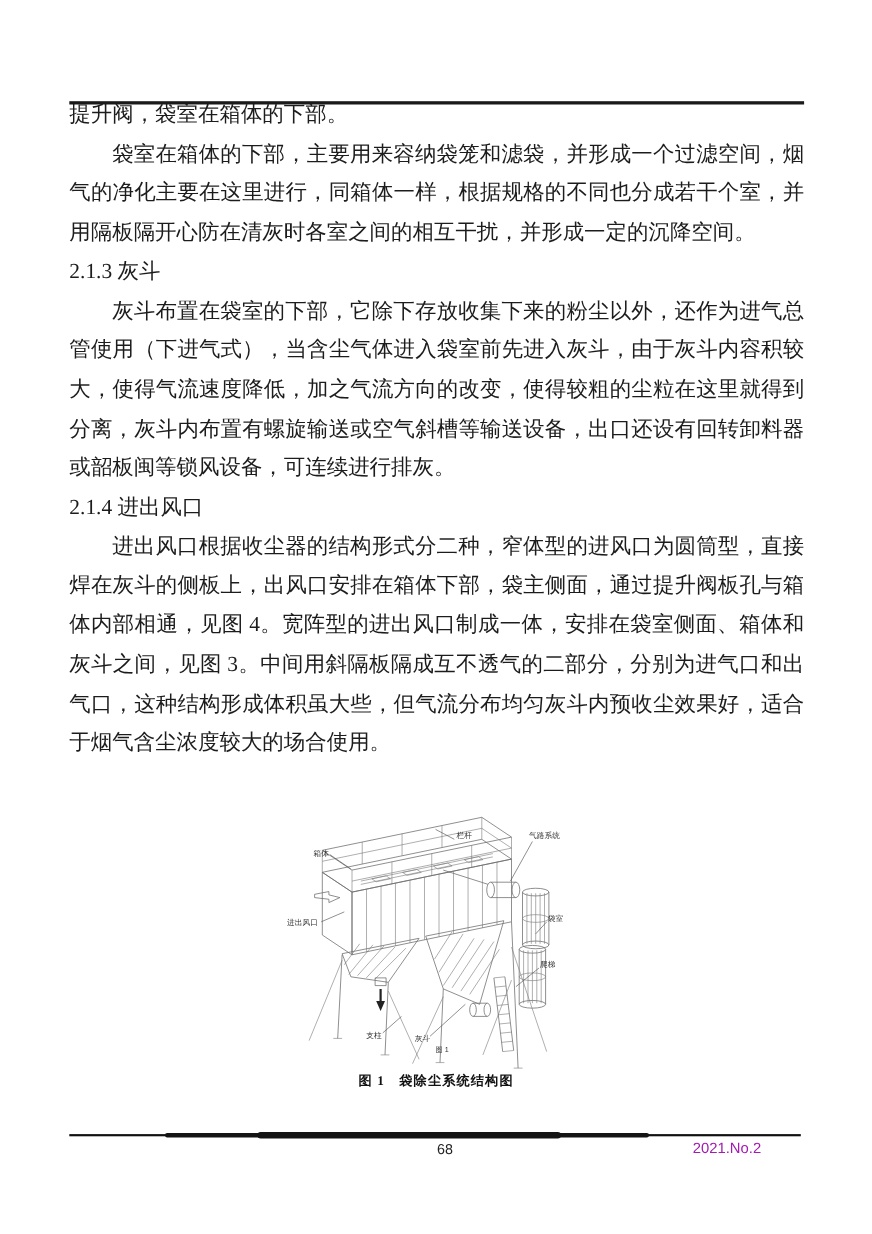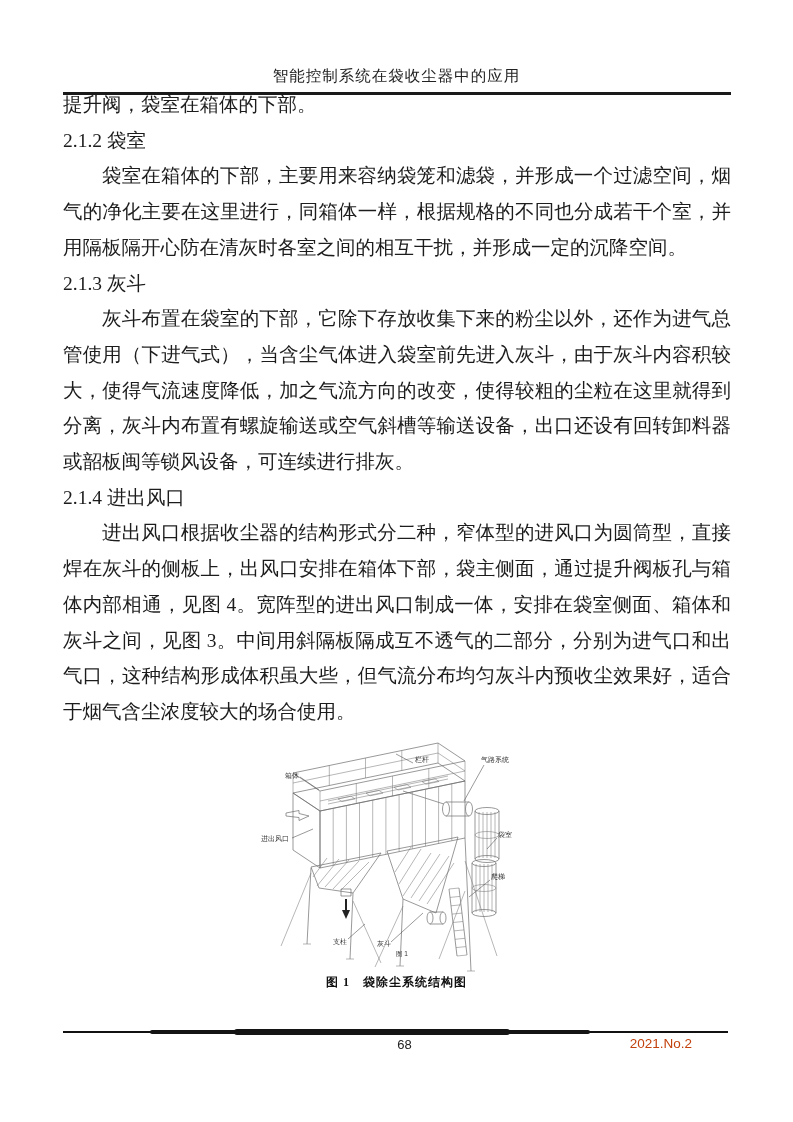--- a/index.html
+++ b/index.html
@@ -30,41 +30,39 @@
     font-size:12px;font-weight:bold;letter-spacing:1px;color:#111;
   }
   .footer-rule{position:absolute;top:1031px;left:63px;width:665px;height:2px;background:#111;}
   .footer-rule-thick{position:absolute;top:1029px;left:234px;width:276px;height:6px;background:#141414;border-radius:3px;}
   .footer-rule-mid{position:absolute;top:1030px;left:150px;width:440px;height:4px;background:#141414;border-radius:2px;}
   .page-number{
     position:absolute;top:1037px;left:0;right:0;text-align:center;
     font-size:13px;color:#222;font-family:"Liberation Sans","DejaVu Sans",sans-serif;margin-left:16px;
   }
   .issue-number{
-    position:absolute;top:1036px;right:101px;font-size:13.5px;color:#c2410c;
+    position:absolute;top:1036px;right:101px;font-size:13.5px;color:#a21caf;
     font-family:"Liberation Sans","DejaVu Sans",sans-serif;
   }
   .fig-label{font-size:7px;fill:#333;font-family:"Liberation Sans","DejaVu Sans",sans-serif;}
   .fig-label-sm{font-size:6.5px;fill:#333;font-family:"Liberation Sans","DejaVu Sans",sans-serif;}
   .st{stroke:#6d6d6d;stroke-width:0.7;fill:none;}
   .st2{stroke:#7a7a7a;stroke-width:0.55;fill:none;}
   .leader{stroke:#555;stroke-width:0.6;fill:none;}
   .capfill{fill:#ffffff;stroke:#6d6d6d;stroke-width:0.7;}
 </style>
 </head>
 <body>
 
 <div class="page">
 
-  <div class="header-title">智能控制系统在袋收尘器中的应用</div>
   <div class="header-rule"></div>
 
   <div class="body-text">
     <p class="noindent">提升阀，袋室在箱体的下部。</p>
-    <p class="heading">2.1.2 袋室</p>
     <p class="indent">袋室在箱体的下部，主要用来容纳袋笼和滤袋，并形成一个过滤空间，烟气的净化主要在这里进行，同箱体一样，根据规格的不同也分成若干个室，并用隔板隔开心防在清灰时各室之间的相互干扰，并形成一定的沉降空间。</p>
     <p class="heading">2.1.3 灰斗</p>
     <p class="indent">灰斗布置在袋室的下部，它除下存放收集下来的粉尘以外，还作为进气总管使用（下进气式），当含尘气体进入袋室前先进入灰斗，由于灰斗内容积较大，使得气流速度降低，加之气流方向的改变，使得较粗的尘粒在这里就得到分离，灰斗内布置有螺旋输送或空气斜槽等输送设备，出口还设有回转卸料器或韶板闽等锁风设备，可连续进行排灰。</p>
     <p class="heading">2.1.4 进出风口</p>
     <p class="indent">进出风口根据收尘器的结构形式分二种，窄体型的进风口为圆筒型，直接焊在灰斗的侧板上，出风口安排在箱体下部，袋主侧面，通过提升阀板孔与箱体内部相通，见图 4。宽阵型的进出风口制成一体，安排在袋室侧面、箱体和灰斗之间，见图 3。中间用斜隔板隔成互不透气的二部分，分别为进气口和出气口，这种结构形成体积虽大些，但气流分布均匀灰斗内预收尘效果好，适合于烟气含尘浓度较大的场合使用。</p>
   </div>
 
   <div class="figure-wrap">
     <svg width="290" height="235" viewBox="0 0 290 235">
 

